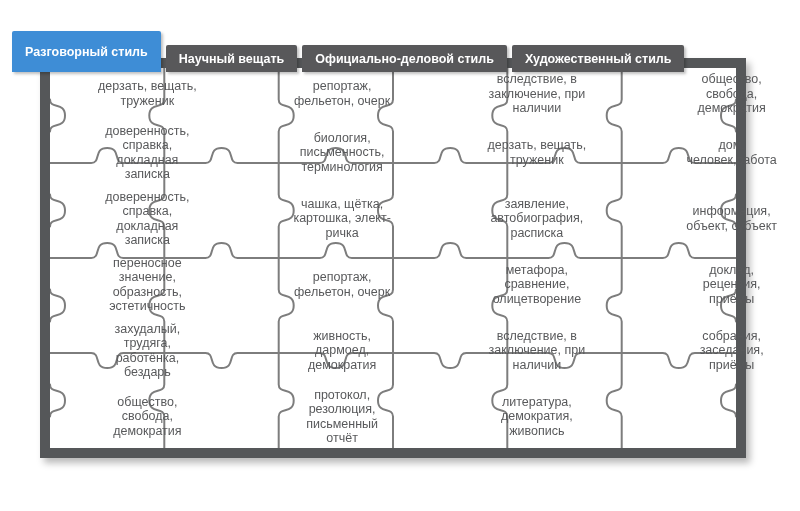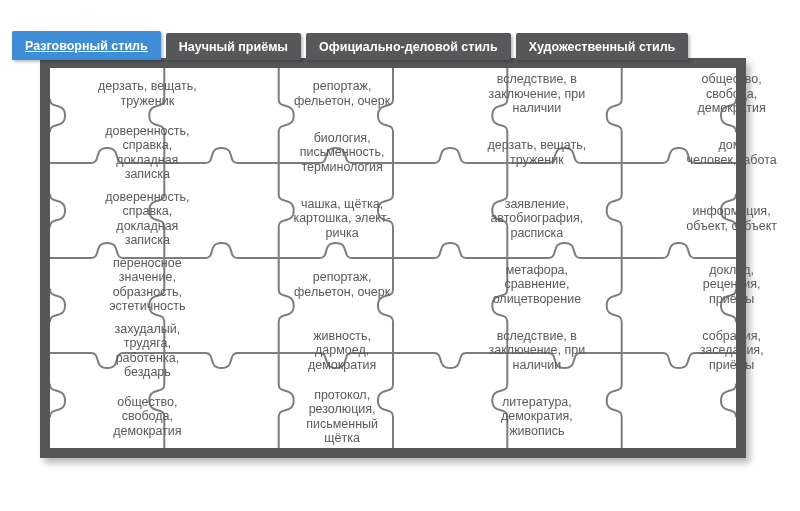--- a/index.html
+++ b/index.html
@@ -11,21 +11,21 @@
   .tabs{
     position:absolute;left:12px;top:31px;display:flex;align-items:flex-end;gap:5px;z-index:5;
   }
   .tab{
     height:27px;display:flex;align-items:center;padding:0 13px;
     background:var(--tab_inactive);color:#fff;font-weight:bold;font-size:12.5px;
     border:none;border-radius:2px 2px 0 0;cursor:pointer;white-space:nowrap;
     box-shadow:2px 2px 3px rgba(0,0,0,0.25);
   }
   .tab.active{
-    height:29px;background:var(--tab_active);text-decoration:underline;
+    height:41px;background:var(--tab_active);
   }
   
   .board{
     position:absolute;left:40px;top:58px;width:706px;height:400px;box-sizing:border-box;
     background:var(--frame);padding:10px;
     box-shadow:4px 5px 7px rgba(0,0,0,0.28);
   }
   .board-inner{
     position:relative;width:686px;height:380px;background:var(--board_bg);
   }
@@ -40,21 +40,21 @@
     font-size:12.5px;line-height:1.16;color:var(--text);
     white-space:pre-line;cursor:pointer;
   }
 </style>
 </head>
 <body>
 
 <div class="stage">
   <div class="tabs" id="tabs">
       <button class="tab active">Разговорный стиль</button>
-      <button class="tab">Научный приёмы</button>
+      <button class="tab">Научный вещать</button>
       <button class="tab">Официально-деловой стиль</button>
       <button class="tab">Художественный стиль</button>
     </div>
   <div class="board">
     <div class="board-inner">
       <svg id="grid-svg" viewBox="0 0 686 380">
           <path d="M0 95 L41.2 95 C51.2 95 43.2 80 57.2 80 C71.2 80 63.2 95 73.2 95 L155.5 95 C165.5 95 157.5 80 171.5 80 C185.5 80 177.5 95 187.5 95 L269.8 95 C279.8 95 271.8 80 285.8 80 C299.8 80 291.8 95 301.8 95 L384.2 95 C394.2 95 386.2 80 400.2 80 C414.2 80 406.2 95 416.2 95 L498.5 95 C508.5 95 500.5 80 514.5 80 C528.5 80 520.5 95 530.5 95 L612.8 95 C622.8 95 614.8 80 628.8 80 C642.8 80 634.8 95 644.8 95 L686 95" fill="none" stroke="#7d7d7d" stroke-width="2" stroke-linecap="round"></path>
           <path d="M0 190 L41.2 190 C51.2 190 43.2 175 57.2 175 C71.2 175 63.2 190 73.2 190 L155.5 190 C165.5 190 157.5 175 171.5 175 C185.5 175 177.5 190 187.5 190 L269.8 190 C279.8 190 271.8 175 285.8 175 C299.8 175 291.8 190 301.8 190 L384.2 190 C394.2 190 386.2 175 400.2 175 C414.2 175 406.2 190 416.2 190 L498.5 190 C508.5 190 500.5 175 514.5 175 C528.5 175 520.5 190 530.5 190 L612.8 190 C622.8 190 614.8 175 628.8 175 C642.8 175 634.8 190 644.8 190 L686 190" fill="none" stroke="#7d7d7d" stroke-width="2" stroke-linecap="round"></path>
           <path d="M0 285 L41.2 285 C51.2 285 43.2 300 57.2 300 C71.2 300 63.2 285 73.2 285 L155.5 285 C165.5 285 157.5 300 171.5 300 C185.5 300 177.5 285 187.5 285 L269.8 285 C279.8 285 271.8 300 285.8 300 C299.8 300 291.8 285 301.8 285 L384.2 285 C394.2 285 386.2 300 400.2 300 C414.2 300 406.2 285 416.2 285 L498.5 285 C508.5 285 500.5 300 514.5 300 C528.5 300 520.5 285 530.5 285 L612.8 285 C622.8 285 614.8 300 628.8 300 C642.8 300 634.8 285 644.8 285 L686 285" fill="none" stroke="#7d7d7d" stroke-width="2" stroke-linecap="round"></path>
           <path d="M114.3 0 L114.3 31.5 C114.3 41.5 99.3 33.5 99.3 47.5 C99.3 61.5 114.3 53.5 114.3 63.5 L114.3 126.5 C114.3 136.5 99.3 128.5 99.3 142.5 C99.3 156.5 114.3 148.5 114.3 158.5 L114.3 221.5 C114.3 231.5 99.3 223.5 99.3 237.5 C99.3 251.5 114.3 243.5 114.3 253.5 L114.3 316.5 C114.3 326.5 99.3 318.5 99.3 332.5 C99.3 346.5 114.3 338.5 114.3 348.5 L114.3 380" fill="none" stroke="#7d7d7d" stroke-width="2" stroke-linecap="round"></path>
@@ -129,20 +129,20 @@
 наличии</div>
           <div class="cell">собрания,
 заседания,
 приёмы</div>
           <div class="cell">общество,
 свобода,
 демократия</div>
           <div class="cell">протокол,
 резолюция,
 письменный
-щётка</div>
+отчёт</div>
           <div class="cell">литература,
 демократия,
 живопись</div>
         </div>
     </div>
   </div>
 </div>
 
 </body></html>

